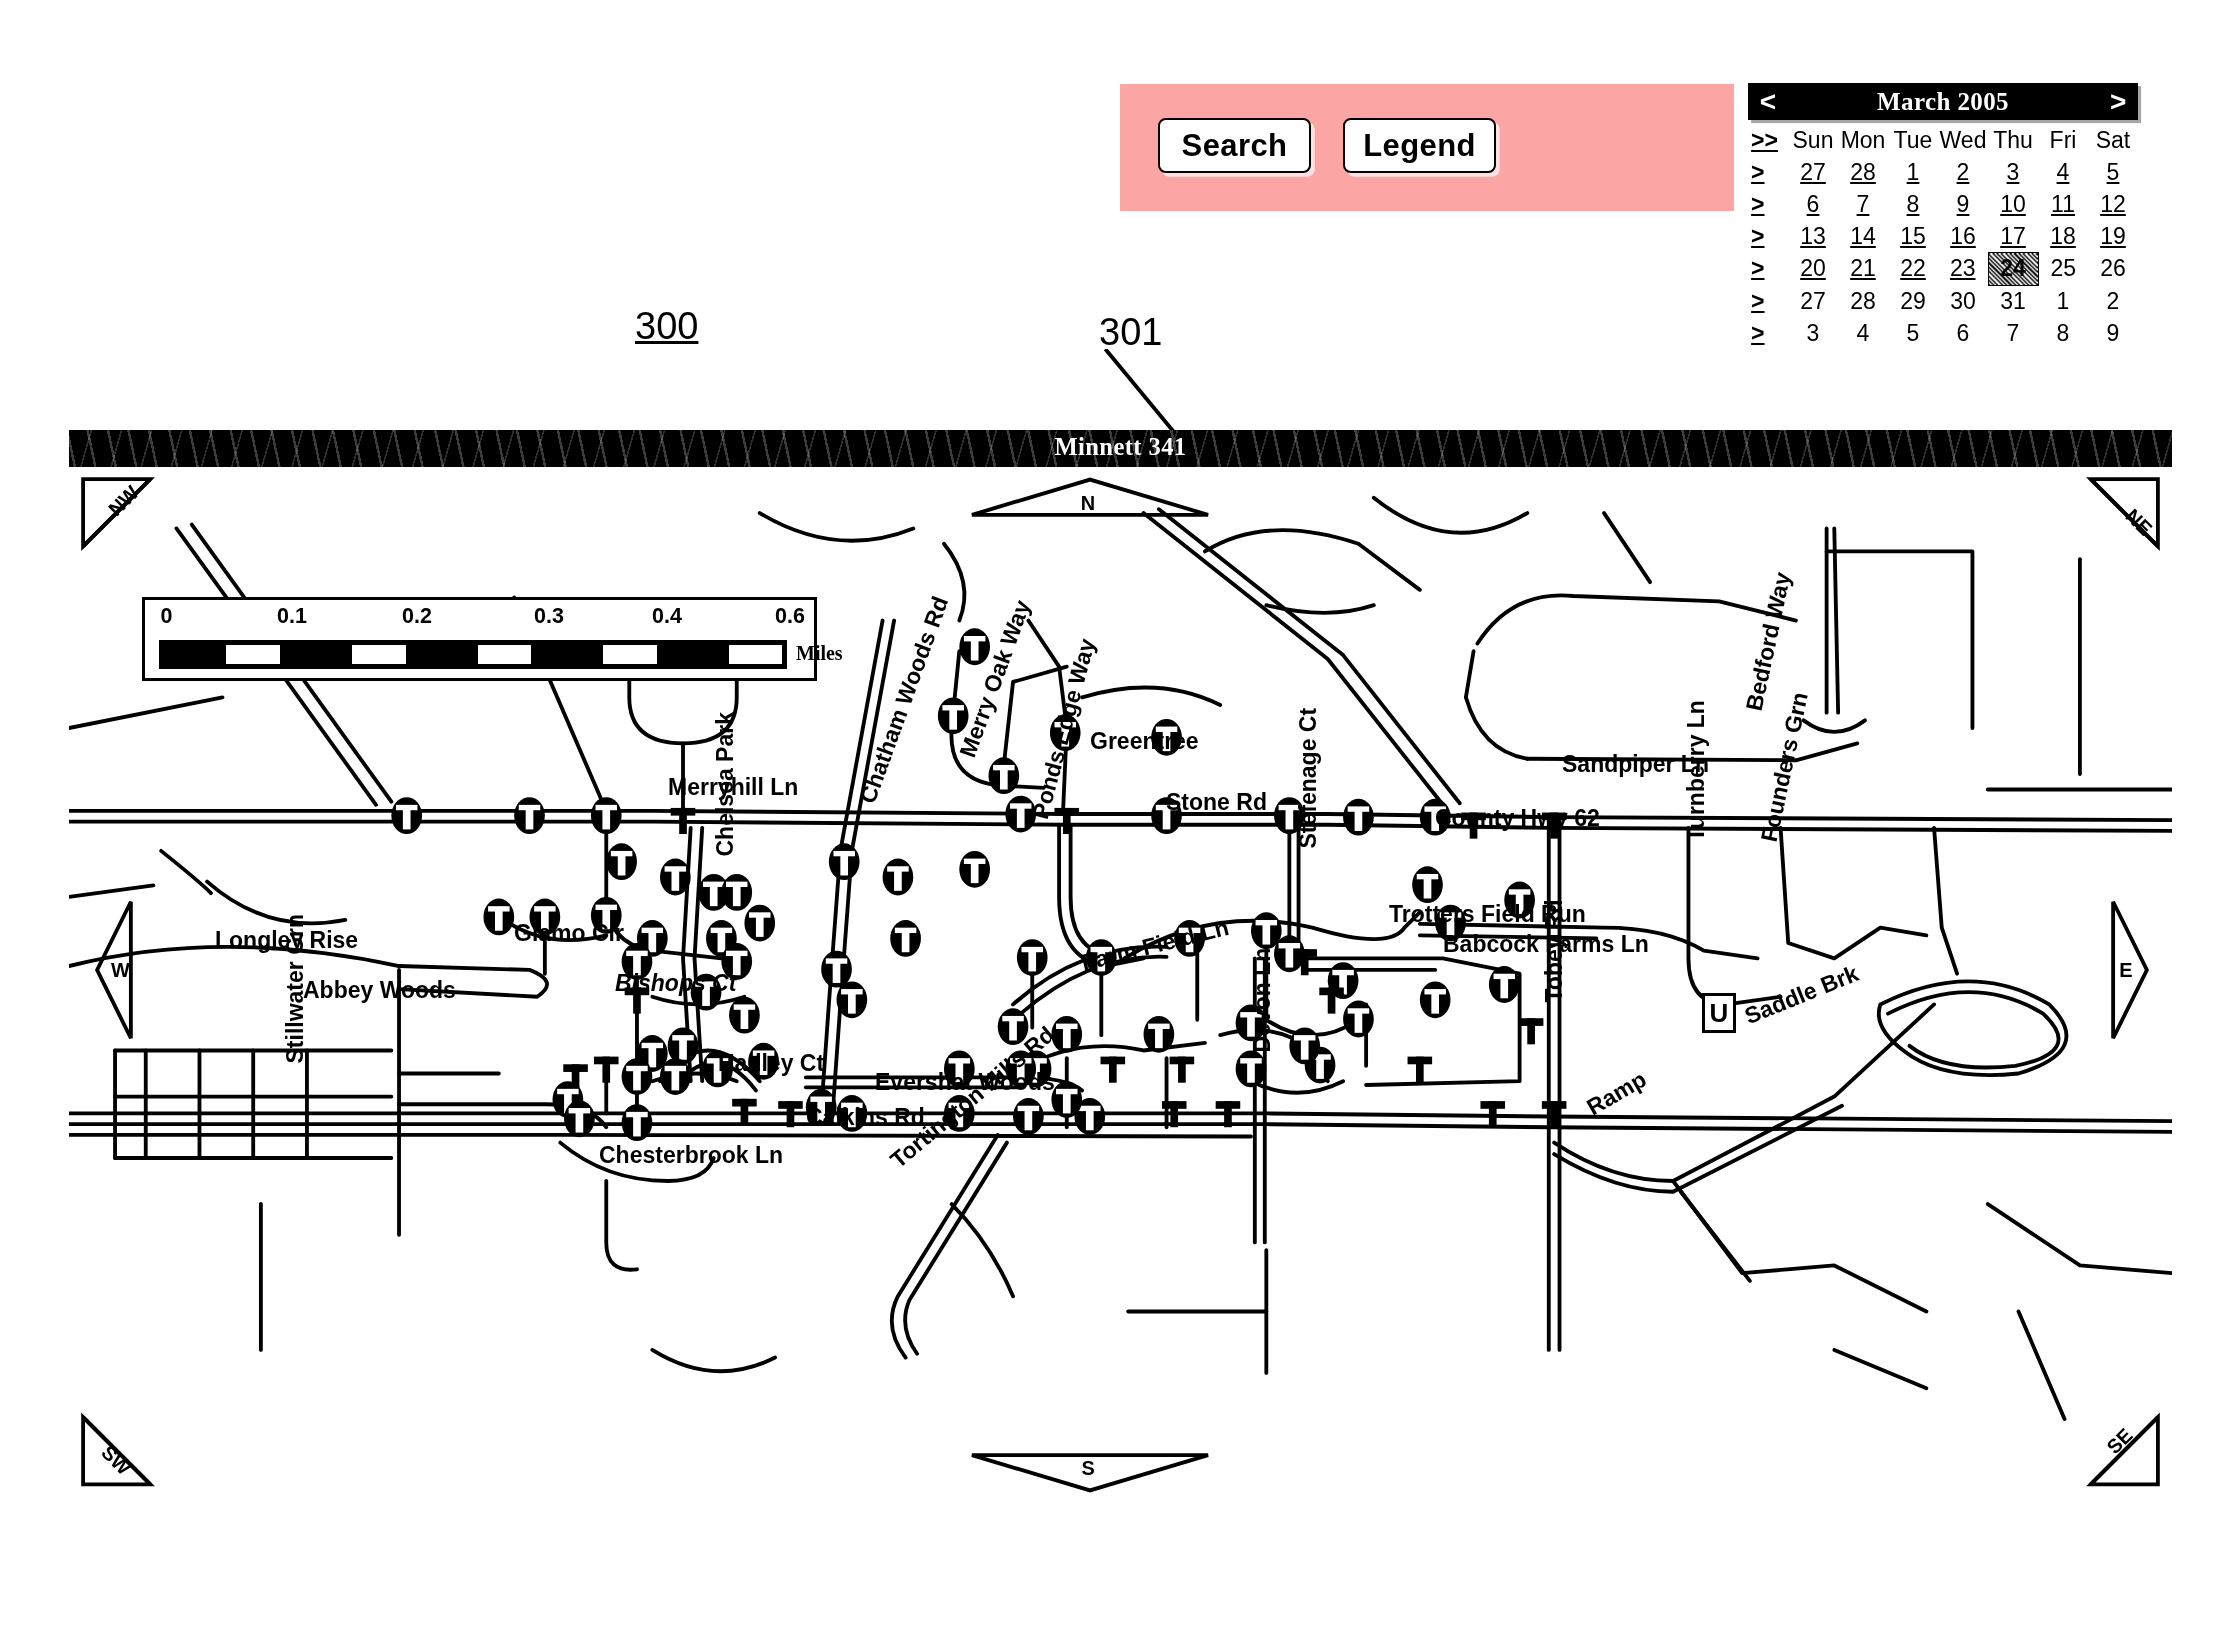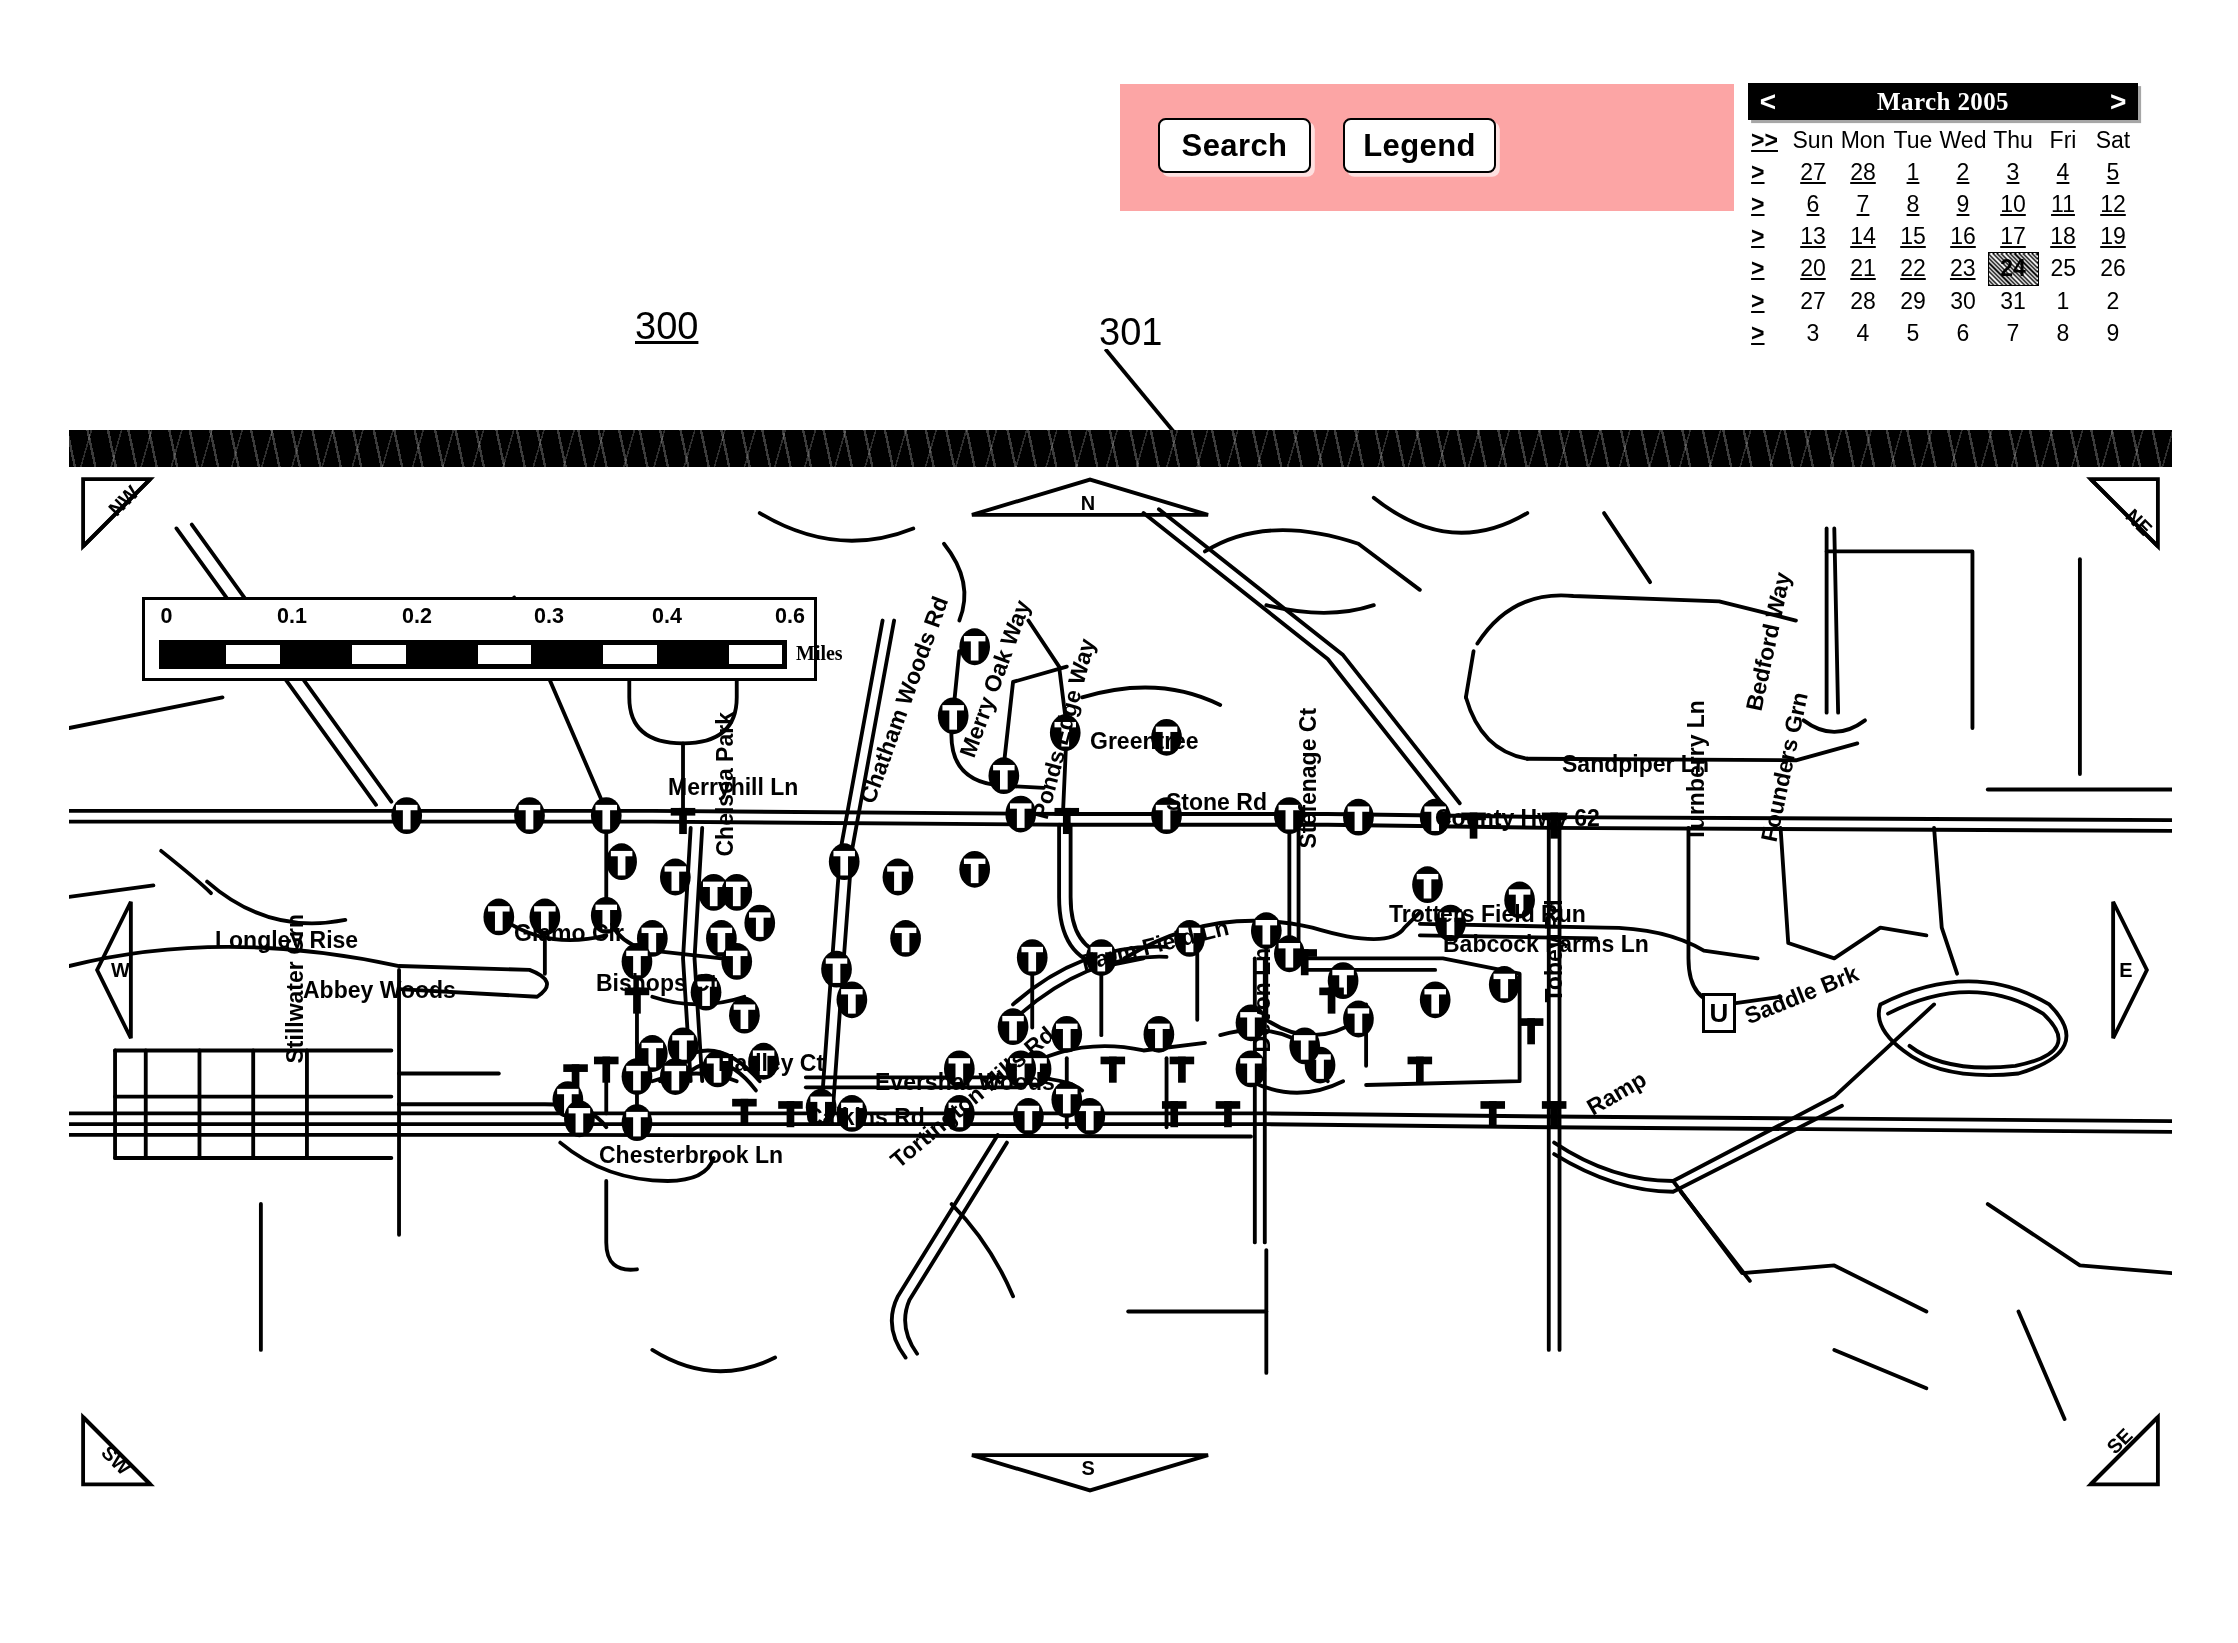--- a/index.html
+++ b/index.html
@@ -326,20 +326,21 @@
   <div class="fig-ref" id="ref-300">300</div>
   <div class="fig-ref" id="ref-301">301</div>
   <svg id="leader-301" viewBox="0 0 320 300">
     <line x1="60" y1="0" x2="250" y2="230" stroke="#000" stroke-width="5"></line>
   </svg>
 
   <div id="map-window">
 
     <div id="map-titlebar">
       <div class="noise"></div>
+      <div id="map-title-text">Minnett 341</div>
     </div>
 
     <div id="map-canvas">
 
       <svg id="map-svg" viewBox="0 0 2740 1352" preserveAspectRatio="none">
         <g fill="none" stroke="#000" stroke-width="5" stroke-linecap="round" stroke-linejoin="round">
 
           <path d="M0 448 L760 448 L1300 452 L1640 452 L1930 456 L2740 460"></path>
           <path d="M0 462 L760 462 L1300 466 L1640 466 L1930 470 L2740 474"></path>
 
@@ -663,21 +664,21 @@
           <div class="street" style="left: 1685px; top: 230px; transform: rotate(-78deg);">Bedford Way</div>
           <div class="street" style="left: 1627px; top: 361px; transform: rotate(-90deg);">Turnberry Ln</div>
           <div class="street" style="left: 1700px; top: 361px; transform: rotate(-78deg);">Founders Grn</div>
           <div class="street" style="left: 1239px; top: 368px; transform: rotate(-90deg);">Stefenage Ct</div>
           <div class="street" style="left: 1320px; top: 434px; transform: rotate(0deg);">Trotters Field Run</div>
           <div class="street" style="left: 1374px; top: 464px; transform: rotate(0deg);">Babcock Farms Ln</div>
           <div class="street" style="left: 1013px; top: 483px; transform: rotate(-14deg);">Farm Field Ln</div>
           <div class="street" style="left: 146px; top: 460px; transform: rotate(0deg);">Longley Rise</div>
           <div class="street" style="left: 445px; top: 453px; transform: rotate(0deg);">Glamo Cir</div>
           <div class="street" style="left: 234px; top: 510px; transform: rotate(0deg);">Abbey Woods</div>
-          <div class="street" style="left: 527px; top: 503px; transform: rotate(0deg);">Bishops Ct</div>
+          <div class="street" style="left: 546px; top: 503px; transform: rotate(0deg); font-style: italic;">Bishops Ct</div>
           <div class="street" style="left: 226px; top: 583px; transform: rotate(-90deg);">Stillwater Grn</div>
           <div class="street" style="left: 649px; top: 583px; transform: rotate(0deg);">Hadley Ct</div>
           <div class="street" style="left: 806px; top: 602px; transform: rotate(0deg);">Evershat Woods</div>
           <div class="street" style="left: 737px; top: 637px; transform: rotate(0deg);">Calkins Rd</div>
           <div class="street" style="left: 530px; top: 675px; transform: rotate(0deg);">Chesterbrook Ln</div>
           <div class="street" style="left: 825px; top: 683px; transform: rotate(-40deg);">Tortington Hills Rd</div>
           <div class="street" style="left: 1193px; top: 572px; transform: rotate(-90deg);">Devon Ln</div>
           <div class="street" style="left: 1485px; top: 522px; transform: rotate(-90deg);">Tobey Rd</div>
           <div class="street" style="left: 1520px; top: 629px; transform: rotate(-30deg);">Ramp</div>
           <div class="street" style="left: 1677px; top: 537px; transform: rotate(-22deg);">Saddle Brk</div>

